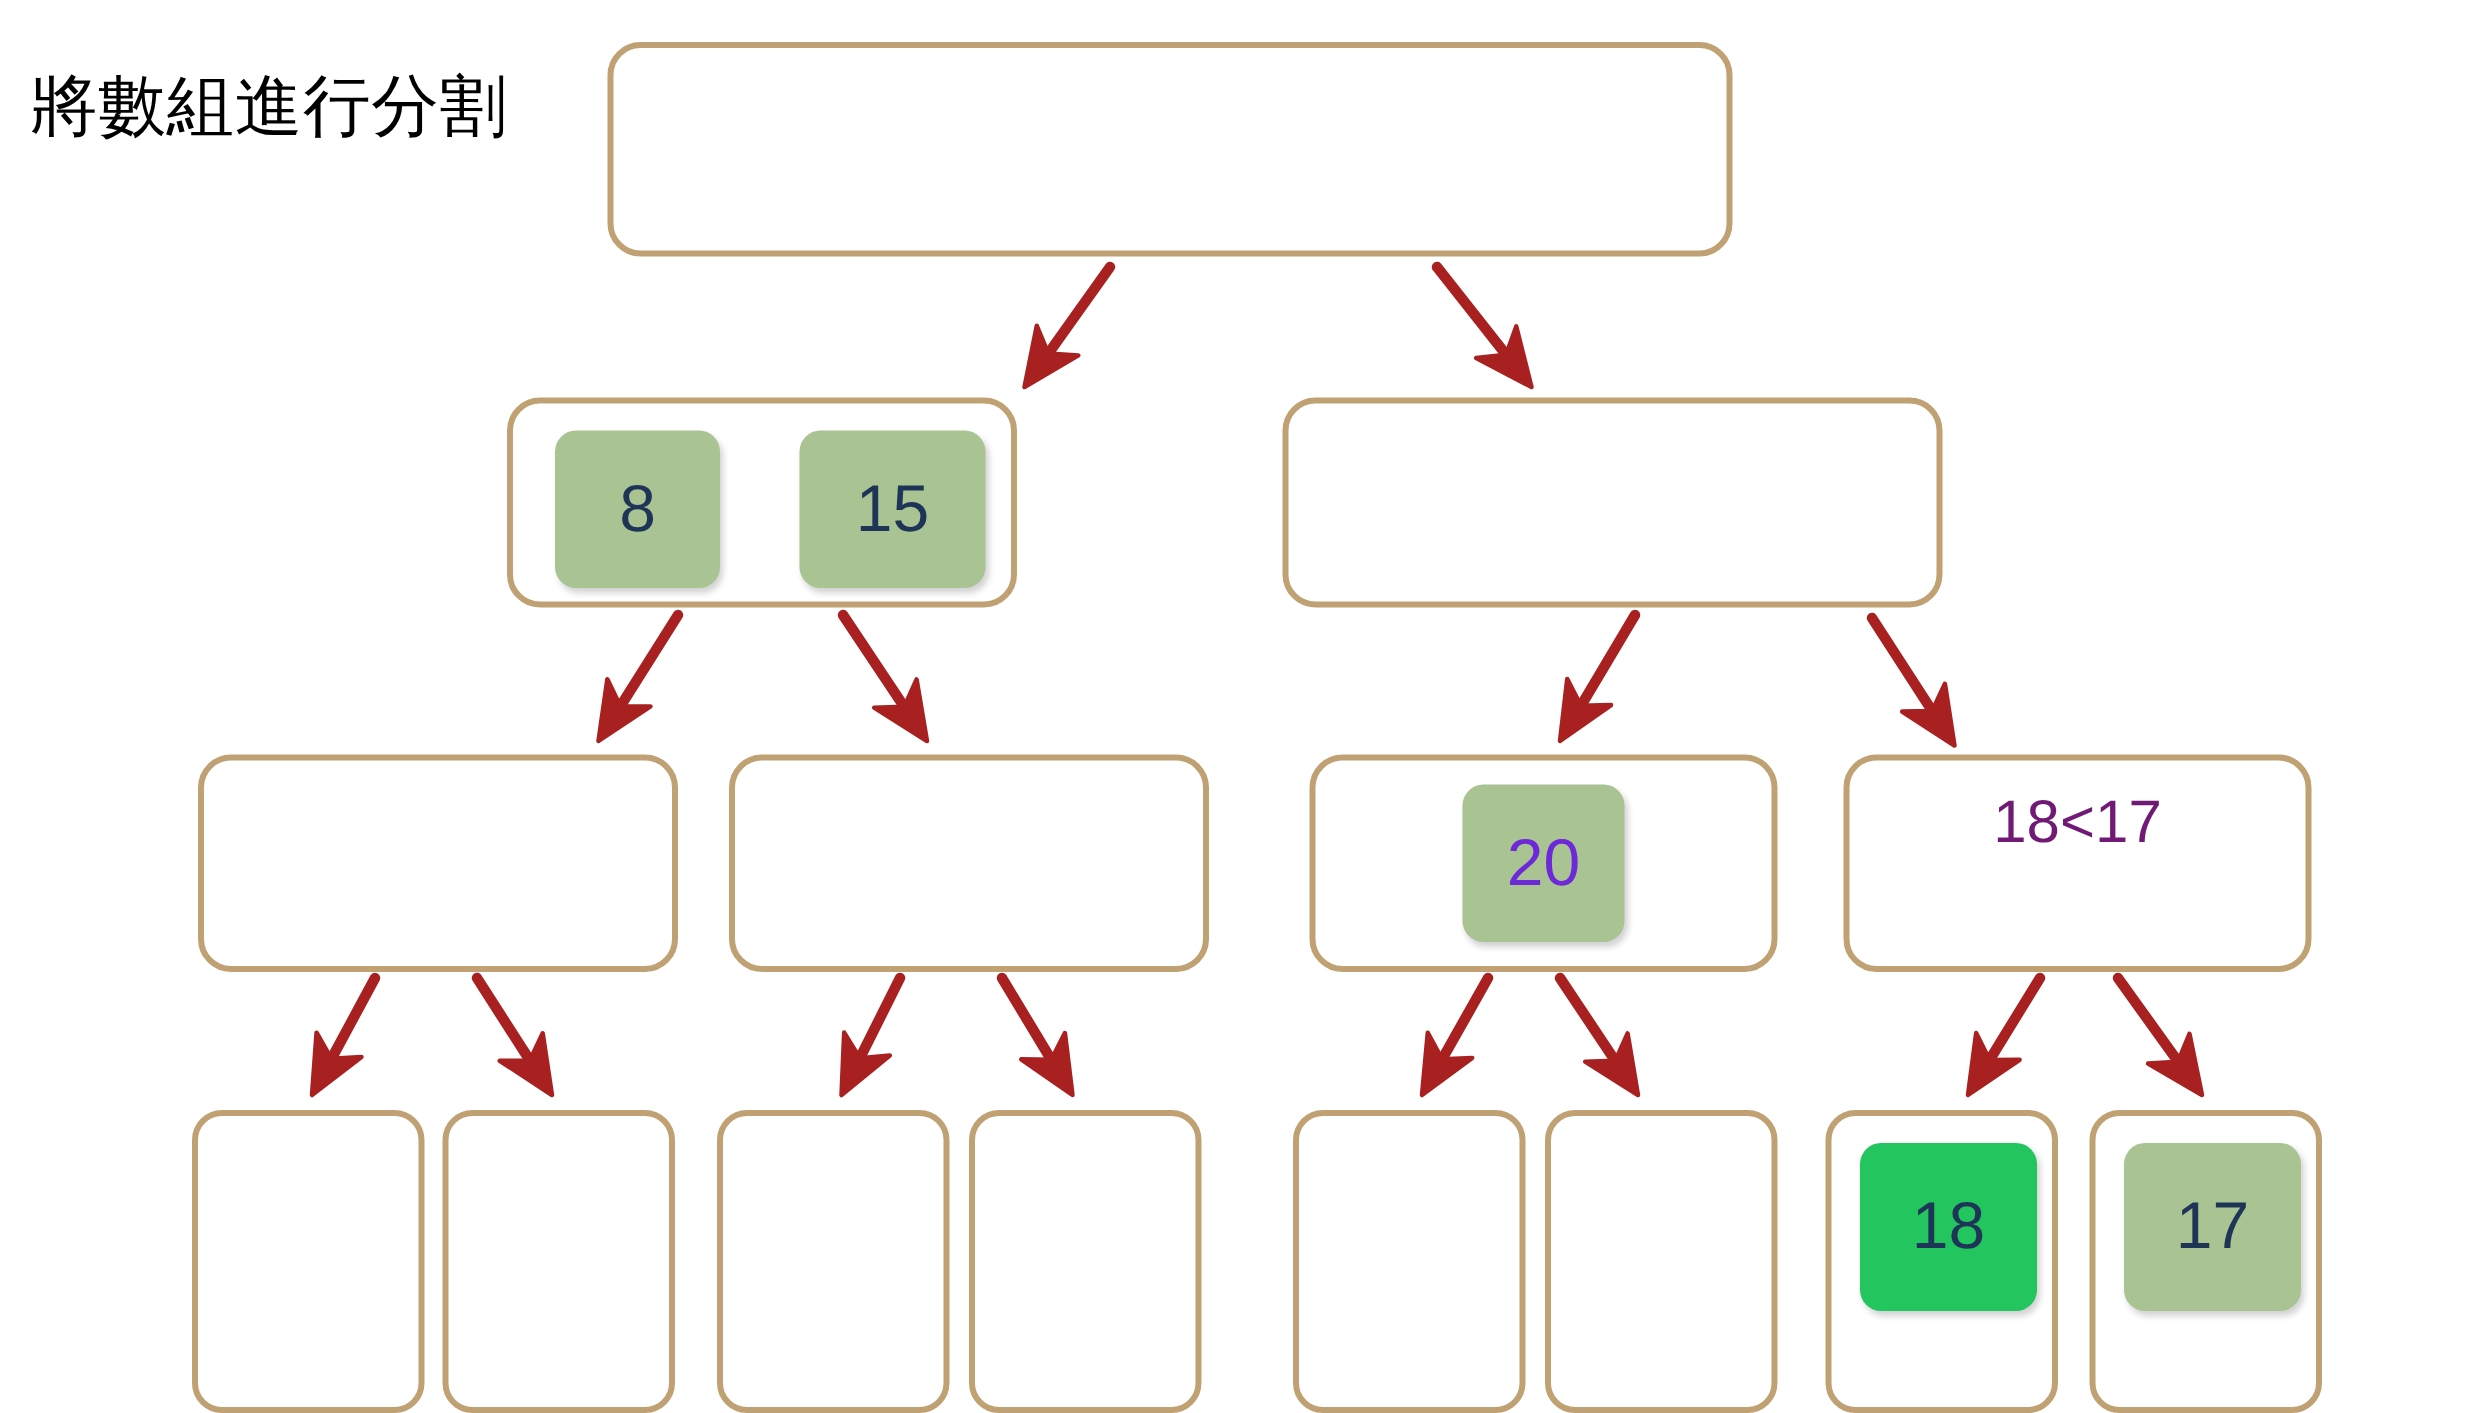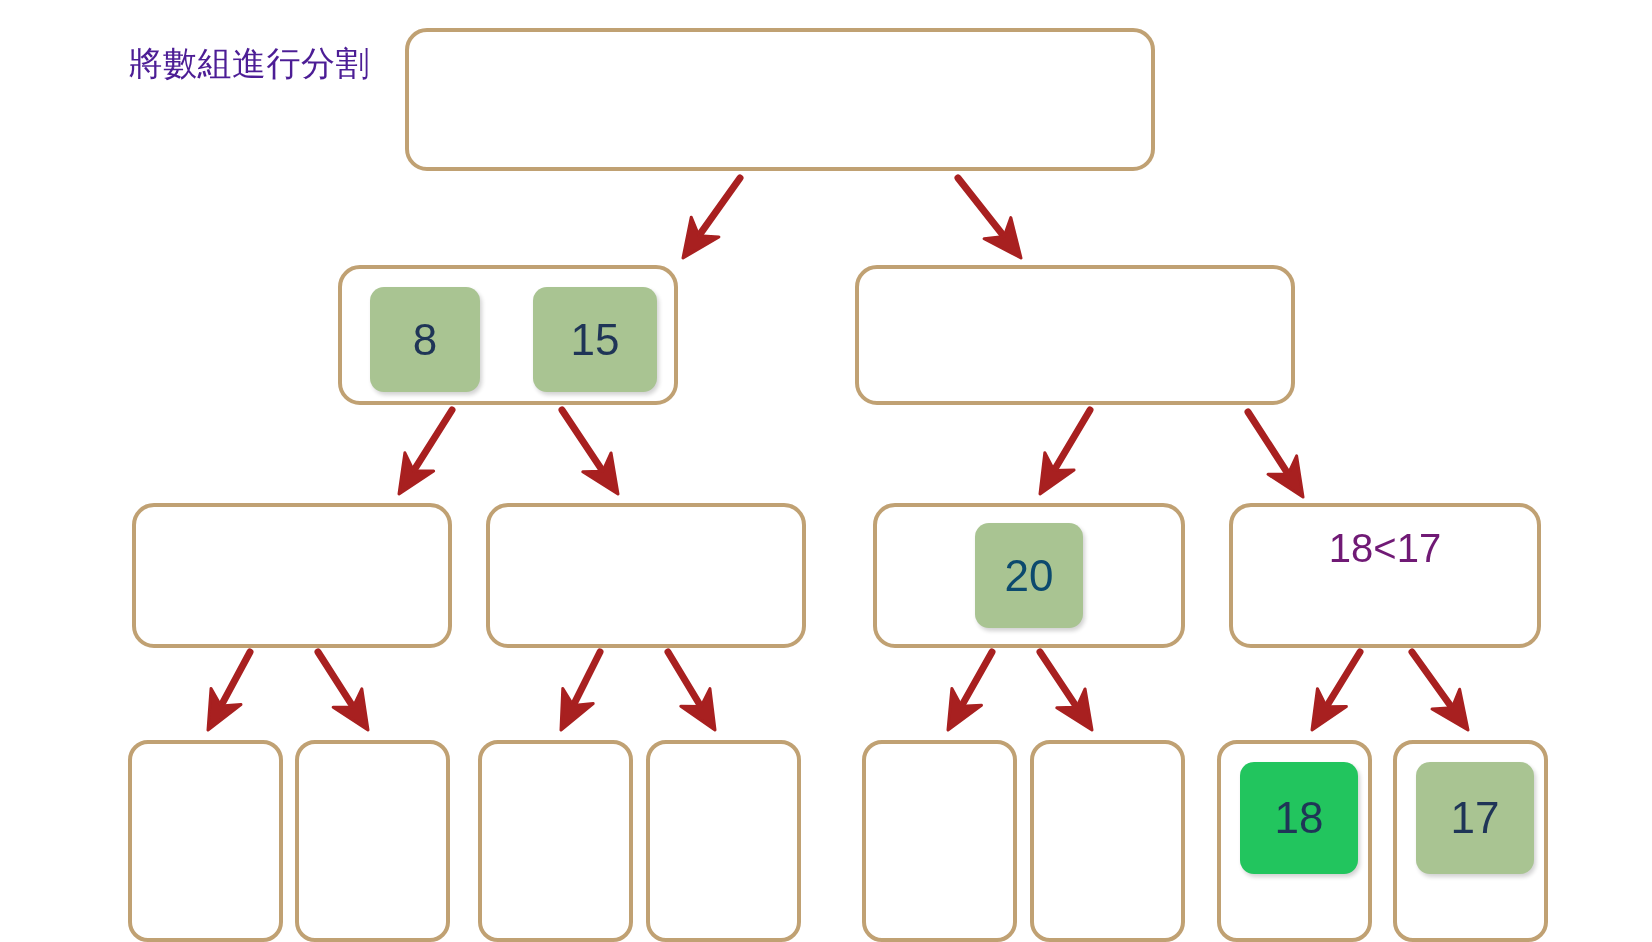--- a/index.html
+++ b/index.html
@@ -17,23 +17,23 @@
     background: #ffffff;
     overflow: hidden;
   }
 
   
   .title-block {
     position: absolute;
     left: 20px;
     top: 42px;
     width: 350px;
-    text-align: right;
-    color: #4c1d95;
-    font-size: 34px;
+    text-align: left;
+    color: #000000;
+    font-size: 45px;
     line-height: 1.28;
     letter-spacing: 0.5px;
     white-space: nowrap;
   }
   .title-line { display: block; }
 
   
   .node {
     position: absolute;
     box-sizing: border-box;
@@ -155,21 +155,21 @@
       <div class="cell" style="left: 370px; top: 287px; width: 110px; height: 105px; background: rgb(169, 196, 146); color: rgb(31, 53, 87);">
         <span>8</span>
       </div>
       <div class="cell" style="left: 533px; top: 287px; width: 124px; height: 105px; background: rgb(169, 196, 146); color: rgb(31, 53, 87);">
         <span>15</span>
       </div>
       <div class="node" style="left: 855px; top: 265px; width: 440px; height: 140px; border-color: rgb(192, 161, 115);"></div>
       <div class="node" style="left: 132px; top: 503px; width: 320px; height: 145px; border-color: rgb(192, 161, 115);"></div>
       <div class="node" style="left: 486px; top: 503px; width: 320px; height: 145px; border-color: rgb(192, 161, 115);"></div>
       <div class="node" style="left: 873px; top: 503px; width: 312px; height: 145px; border-color: rgb(192, 161, 115);"></div>
-      <div class="cell" style="left: 975px; top: 523px; width: 108px; height: 105px; background: rgb(169, 196, 146); color: #0c4a6e;">
+      <div class="cell" style="left: 975px; top: 523px; width: 108px; height: 105px; background: rgb(169, 196, 146); color: #6d28d9;">
         <span>20</span>
       </div>
       <div class="node" style="left: 1229px; top: 503px; width: 312px; height: 145px; border-color: rgb(192, 161, 115);"></div>
       <div class="note" style="left: 1229px; top: 517px; width: 312px; color: #701a75;">
         <span class="note-line">18&lt;17</span>
       </div>
       <div class="node small" style="left: 128px; top: 740px; width: 155px; height: 202px; border-color: rgb(192, 161, 115);"></div>
       <div class="node small" style="left: 295px; top: 740px; width: 155px; height: 202px; border-color: rgb(192, 161, 115);"></div>
       <div class="node small" style="left: 478px; top: 740px; width: 155px; height: 202px; border-color: rgb(192, 161, 115);"></div>
       <div class="node small" style="left: 646px; top: 740px; width: 155px; height: 202px; border-color: rgb(192, 161, 115);"></div>

